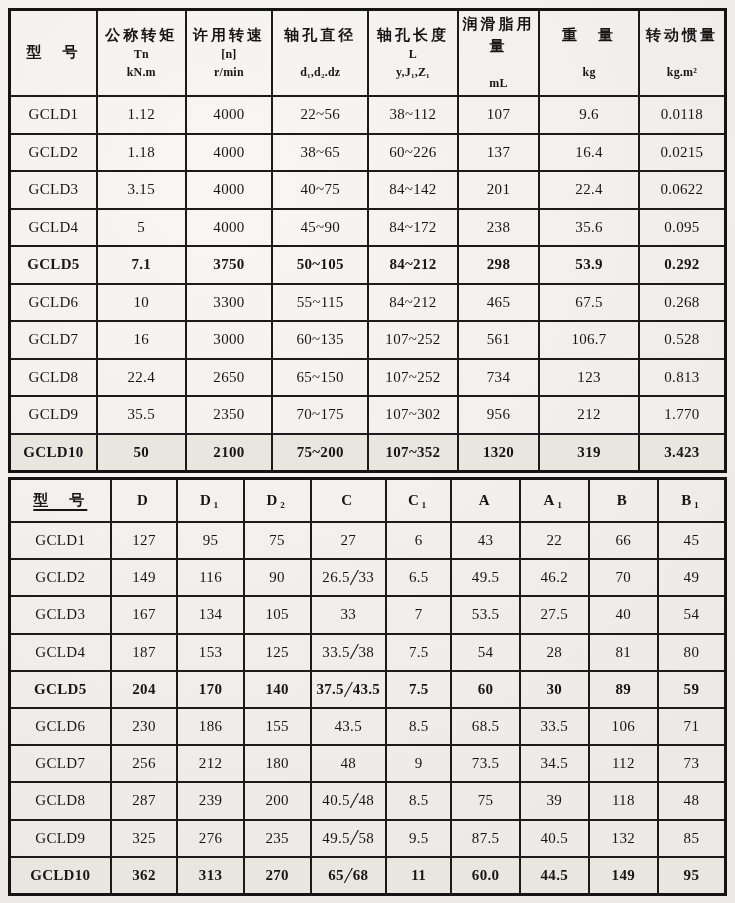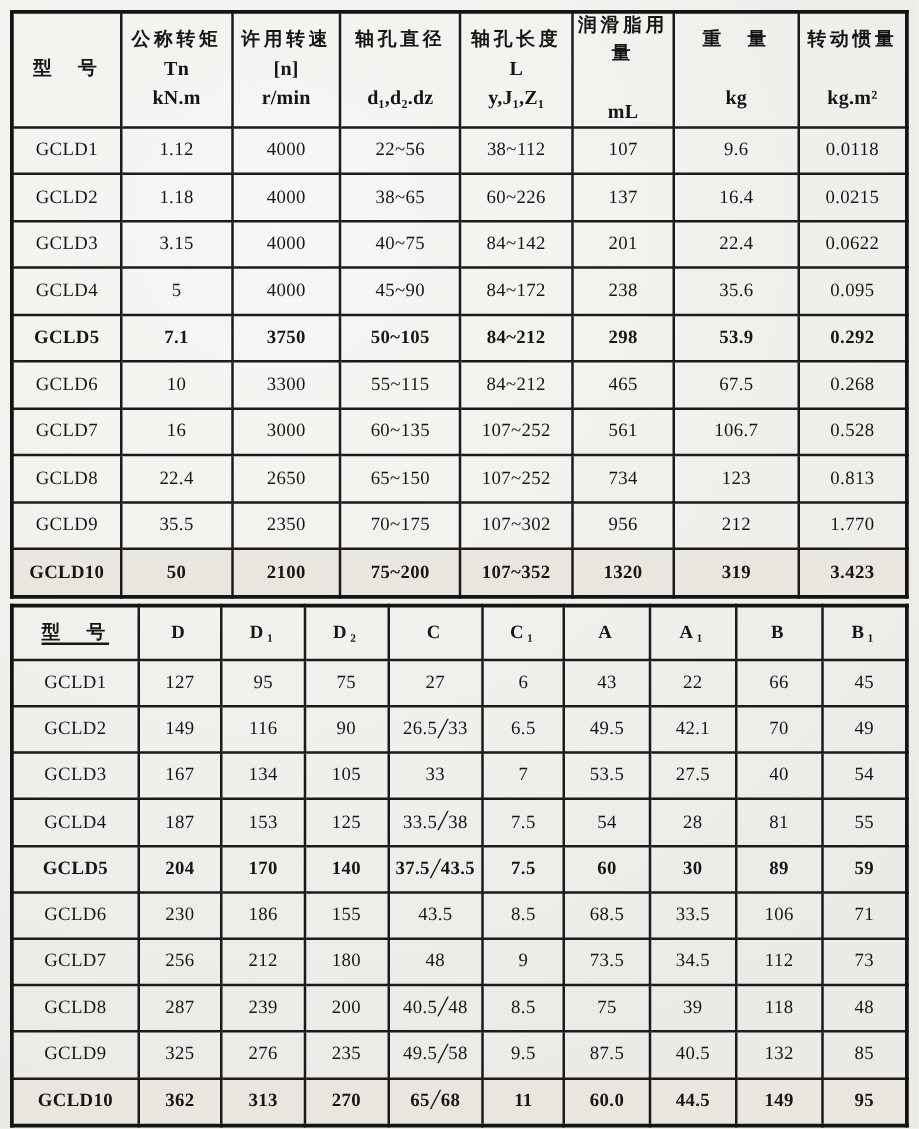--- a/index.html
+++ b/index.html
@@ -36,21 +36,21 @@
     overflow: hidden;
   }
   #table1 thead th { height: 84px; }
   #table1 tbody td { height: 35.5px; }
   #table2 thead th { height: 41px; }
   #table2 tbody td { height: 35.2px; }
   td { font-size: 15px; letter-spacing: 0.3px; }
   .hl {
     line-height: 1.45;
     min-height: 1.45em;
-    font-size: 16px;
+    font-size: 12px;
     letter-spacing: 0.2px;
   }
   th .hl:first-child {
     font-size: 15px;
     font-weight: 600;
     letter-spacing: 3px;
   }
   
   #table2 thead th:first-child .hl:first-child {
     text-decoration: underline;
@@ -294,21 +294,21 @@
           <td>45</td>
         </tr>
         <tr>
           <td>GCLD2</td>
           <td>149</td>
           <td>116</td>
           <td>90</td>
           <td>26.5<span class="slash">/</span>33</td>
           <td>6.5</td>
           <td>49.5</td>
-          <td>42.1</td>
+          <td>46.2</td>
           <td>70</td>
           <td>49</td>
         </tr>
         <tr>
           <td>GCLD3</td>
           <td>167</td>
           <td>134</td>
           <td>105</td>
           <td>33</td>
           <td>7</td>
@@ -320,21 +320,21 @@
         <tr>
           <td>GCLD4</td>
           <td>187</td>
           <td>153</td>
           <td>125</td>
           <td>33.5<span class="slash">/</span>38</td>
           <td>7.5</td>
           <td>54</td>
           <td>28</td>
           <td>81</td>
-          <td>55</td>
+          <td>80</td>
         </tr>
         <tr>
           <td>GCLD5</td>
           <td>204</td>
           <td>170</td>
           <td>140</td>
           <td>37.5<span class="slash">/</span>43.5</td>
           <td>7.5</td>
           <td>60</td>
           <td>30</td>

